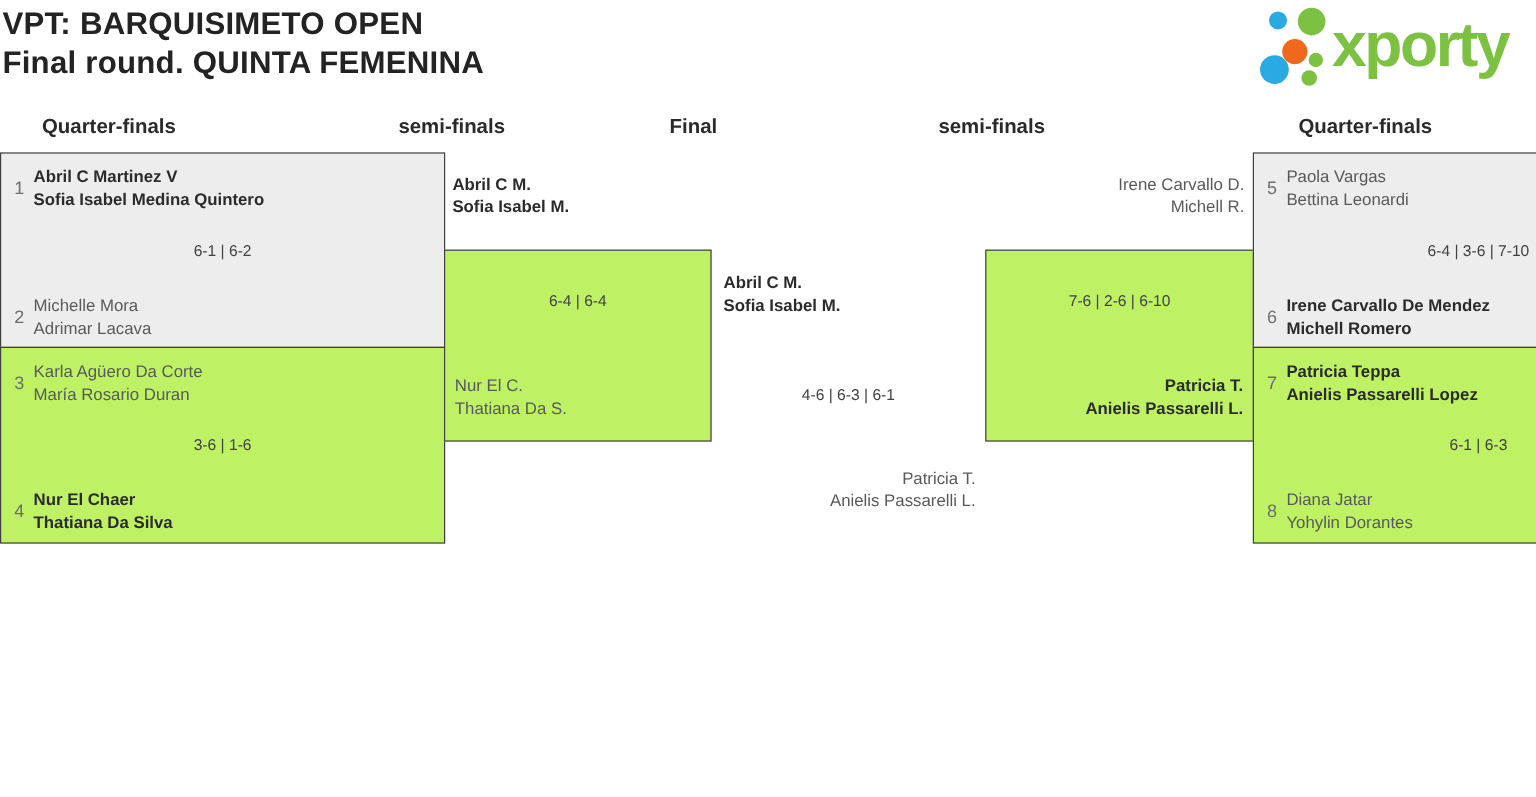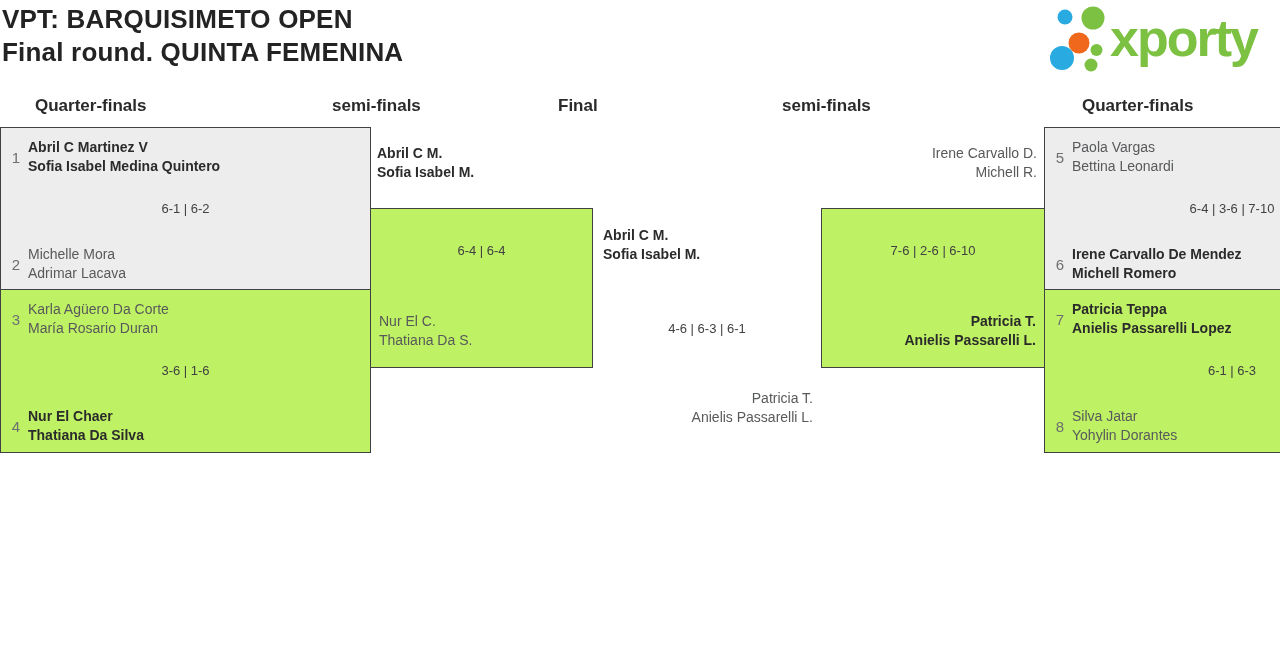--- a/index.html
+++ b/index.html
@@ -184,19 +184,19 @@
       <span class="seed">7</span>
       <span class="names">
         <div class="line">Patricia Teppa</div>
         <div class="line">Anielis Passarelli Lopez</div>
       </span>
     </div>
     <div class="score" style="top:73px">6-1 | 6-3</div>
     <div class="trow" style="top:117px">
       <span class="seed">8</span>
       <span class="names">
-        <div class="line">Silva Jatar</div>
+        <div class="line">Diana Jatar</div>
         <div class="line">Yohylin Dorantes</div>
       </span>
     </div>
   </div>
 
 </div>
 
 </body></html>

